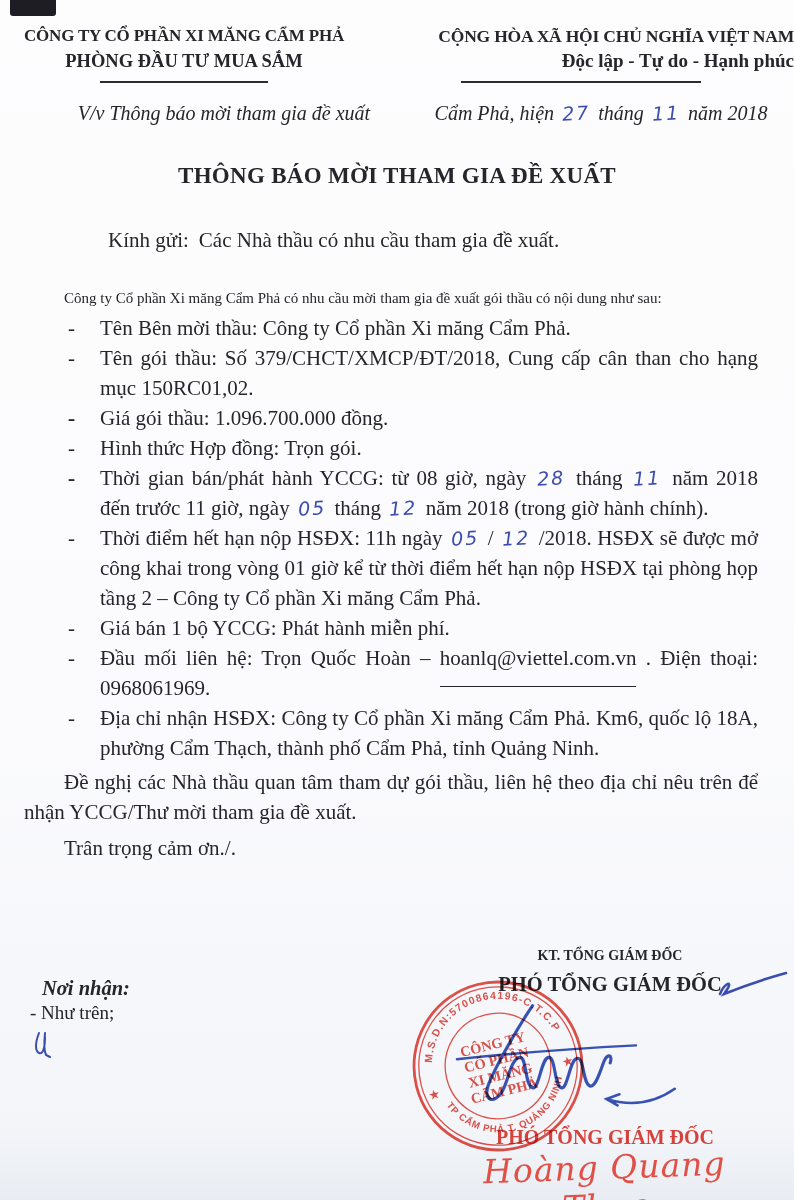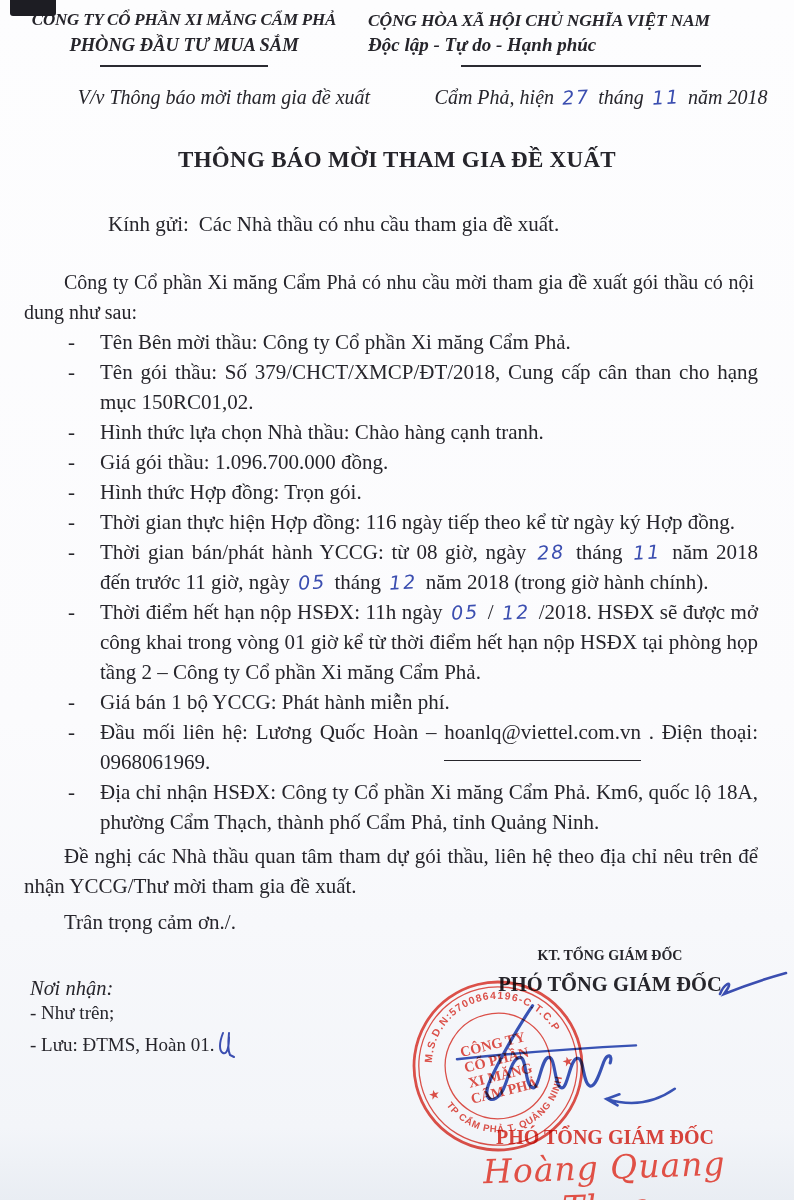--- a/index.html
+++ b/index.html
@@ -2,55 +2,55 @@
 <html><head>
 <meta charset="utf-8">
 <style>
   html,body{margin:0;padding:0;}
   .page{
     position:relative; width:794px; height:1200px; overflow:hidden;
     background:linear-gradient(180deg,#fdfdfe 0%,#fbfbfd 60%,#f3f5f9 94%,#e9edf3 100%);
     font-family:"Liberation Serif",serif; color:#26252b;
   }
   .corner-mark{position:absolute;left:10px;top:0;width:46px;height:16px;background:#1d1d23;border-radius:0 0 3px 3px;}
-  .header-row{display:flex;padding-top:8px;font-style:italic;}
+  .header-row{display:flex;padding-top:24px;}
   .header-left{width:368px;text-align:center;}
-  .header-right{flex:1;text-align:left;}
+  .header-right{flex:1;text-align:right;}
   .h-line1{font-weight:bold;font-size:17px;letter-spacing:-0.2px;line-height:24px;}
   .h-line2{font-weight:bold;font-size:18.5px;line-height:26px;}
   .header-right .h-line1{font-size:17.5px;}
   .header-right .h-line2{font-size:19px;}
   .rule{height:2px;background:#2b2b31;margin:7px auto 0;}
   .rule-left{width:168px;}
   .rule-right{width:240px;}
   .meta-row{display:flex;margin-top:16px;}
   .subject{width:368px;text-align:center;font-style:italic;font-size:20px;line-height:28px;margin-left:40px;}
   .dateline{flex:1;text-align:center;font-style:italic;font-size:20px;line-height:28px;}
   .hand{
     font-family:"DejaVu Sans",sans-serif;font-style:italic;color:#3b4eb0;
     font-size:19px;letter-spacing:2px;padding:0 3px;display:inline-block;transform:rotate(-3deg);
   }
   .doc-title{text-align:center;font-weight:bold;font-size:23px;margin-top:34px;letter-spacing:0.3px;line-height:29px;}
   .salutation{margin-top:36px;padding-left:108px;font-size:21px;line-height:29px;}
   .salutation .sal-text{padding-left:10px;}
-  .intro{margin:28px 40px 0 24px;font-size:20px;line-height:30px;text-align:justify;text-indent:40px;}
+  .intro{margin:28px 40px 0 24px;font-size:15px;line-height:30px;text-align:justify;text-indent:40px;}
   ul.items{list-style:none;margin:0;padding:0;}
   ul.items li{
     position:relative;margin:0 36px 0 0;padding-left:100px;
     font-size:21px;line-height:30px;text-align:justify;
   }
   ul.items li .dash{position:absolute;left:68px;top:0;text-align:left;}
   .email{border-bottom:1.5px solid #26252b;padding-bottom:16px;}
   .closing{margin:4px 36px 0 24px;font-size:21px;line-height:30px;text-align:justify;text-indent:40px;}
   .thanks{margin:6px 36px 0 24px;font-size:21px;line-height:30px;text-indent:40px;}
   .sign-area{position:absolute;left:0;top:944px;width:794px;height:256px;}
   .kt-line{position:absolute;left:450px;top:4px;width:320px;text-align:center;font-weight:bold;font-size:14px;}
   .deputy-line{position:absolute;left:450px;top:29px;width:320px;text-align:center;font-weight:bold;font-size:20.5px;}
   .recipients{position:absolute;left:30px;top:33px;font-size:19px;line-height:22px;}
-  .recipients .rec-label{font-weight:normal;font-style:italic;font-size:20.5px;}
+  .recipients .rec-label{font-weight:bold;font-style:italic;font-size:20.5px;margin-left:12px;}
   .recipients .rec-line{margin-top:3px;}
   .paraph-svg{vertical-align:-8px;margin-left:2px;}
   .stamp-wrap{
     position:absolute;left:410px;top:34px;width:176px;height:176px;
     transform:rotate(-14deg);opacity:.93;mix-blend-mode:multiply;
   }
   .stamp-arc{font-family:"Liberation Sans",sans-serif;font-weight:bold;font-size:13px;letter-spacing:1.5px;fill:#e2453c;}
   .stamp-arc-b{font-family:"Liberation Sans",sans-serif;font-weight:bold;font-size:12px;letter-spacing:1px;fill:#e2453c;}
   .stamp-center{font-family:"Liberation Serif",serif;font-weight:bold;font-size:18px;fill:#e2453c;}
   .stamp-star{font-size:16px;fill:#e2453c;}
@@ -102,30 +102,30 @@
   <div class="intro">Công ty Cổ phần Xi măng Cẩm Phả có nhu cầu mời tham gia đề xuất gói thầu có nội dung như sau:</div>
 
   <ul class="items">
     <li>
       <span class="dash">-</span><span>Tên Bên mời thầu: Công ty Cổ phần Xi măng Cẩm Phả.</span>
     </li>
     <li>
       <span class="dash">-</span><span>Tên gói thầu: Số 379/CHCT/XMCP/ĐT/2018, Cung cấp cân than cho hạng mục 150RC01,02.</span>
     </li>
     <li>
-      <span class="dash">-</span><span>Hình thức lựa chọn Nhà thầu: Chào hàng cạnh tranh.</span>
+      <span class="dash">-</span>
     </li>
     <li>
       <span class="dash">-</span><span>Giá gói thầu: 1.096.700.000 đồng.</span>
     </li>
     <li>
       <span class="dash">-</span><span>Hình thức Hợp đồng: Trọn gói.</span>
     </li>
     <li>
-      <span class="dash">-</span><span>Thời gian thực hiện Hợp đồng: 116 ngày tiếp theo kể từ ngày ký Hợp đồng.</span>
+      <span class="dash">-</span>
     </li>
     <li>
       <span class="dash">-</span><span>Thời gian bán/phát hành YCCG: từ 08 giờ, ngày</span>
       <span class="hand">28</span>
       <span>tháng</span>
       <span class="hand">11</span>
       <span>năm 2018 đến trước 11 giờ, ngày</span>
       <span class="hand">05</span>
       <span>tháng</span>
       <span class="hand">12</span>
@@ -135,21 +135,21 @@
       <span class="dash">-</span><span>Thời điểm hết hạn nộp HSĐX: 11h ngày</span>
       <span class="hand">05</span>
       <span>/</span>
       <span class="hand">12</span>
       <span>/2018. HSĐX sẽ được mở công khai trong vòng 01 giờ kể từ thời điểm hết hạn nộp HSĐX tại phòng họp tầng 2 – Công ty Cổ phần Xi măng Cẩm Phả.</span>
     </li>
     <li>
       <span class="dash">-</span><span>Giá bán 1 bộ YCCG: Phát hành miễn phí.</span>
     </li>
     <li>
-      <span class="dash">-</span><span>Đầu mối liên hệ: Lương Quốc Hoàn –</span>
+      <span class="dash">-</span><span>Đầu mối liên hệ: Trọn Quốc Hoàn –</span>
       <span class="email">hoanlq@viettel.com.vn</span>
       <span>. Điện thoại: 0968061969.</span>
     </li>
     <li>
       <span class="dash">-</span><span>Địa chỉ nhận HSĐX: Công ty Cổ phần Xi măng Cẩm Phả. Km6, quốc lộ 18A, phường Cẩm Thạch, thành phố Cẩm Phả, tỉnh Quảng Ninh.</span>
     </li>
   </ul>
 
   <div class="closing">Đề nghị các Nhà thầu quan tâm tham dự gói thầu, liên hệ theo địa chỉ nêu trên để nhận YCCG/Thư mời tham gia đề xuất.</div>
   <div class="thanks">Trân trọng cảm ơn./.</div>
@@ -159,21 +159,21 @@
     <div class="deputy-line">PHÓ TỔNG GIÁM ĐỐC</div>
 
     <svg class="tick-svg" width="78" height="32" viewBox="0 0 78 32">
       <path d="M 8,24 C 12,14 20,10 16,18 L 12,24 C 32,16 56,8 74,3" fill="none" stroke="#3b4eb0" stroke-width="2.6" stroke-linecap="round"></path>
     </svg>
 
     <div class="recipients">
       <div class="rec-label">Nơi nhận:</div>
       <div class="rec-line">- Như trên;</div>
       <div class="rec-line">
-        <span>- Lưu: ĐTMS, Hoàn 01.</span><svg class="paraph-svg" width="24" height="32" viewBox="0 0 24 32">
+        <svg class="paraph-svg" width="24" height="32" viewBox="0 0 24 32">
             <path d="M 7,6 C 3,16 3,24 7,26 C 11,28 13,20 13,10 M 13,6 C 12,16 12,24 14,28 L 18,30" fill="none" stroke="#3b4eb0" stroke-width="2" stroke-linecap="round"></path>
           </svg>
       </div>
     </div>
 
     <div class="stamp-wrap">
       <svg width="176" height="176" viewBox="0 0 220 220">
         <circle cx="110" cy="110" r="105" fill="none" stroke="#e2453c" stroke-width="3.5"></circle>
         <circle cx="110" cy="110" r="99" fill="none" stroke="#e2453c" stroke-width="1.6"></circle>
         <circle cx="110" cy="110" r="66" fill="none" stroke="#e2453c" stroke-width="1.6"></circle>

